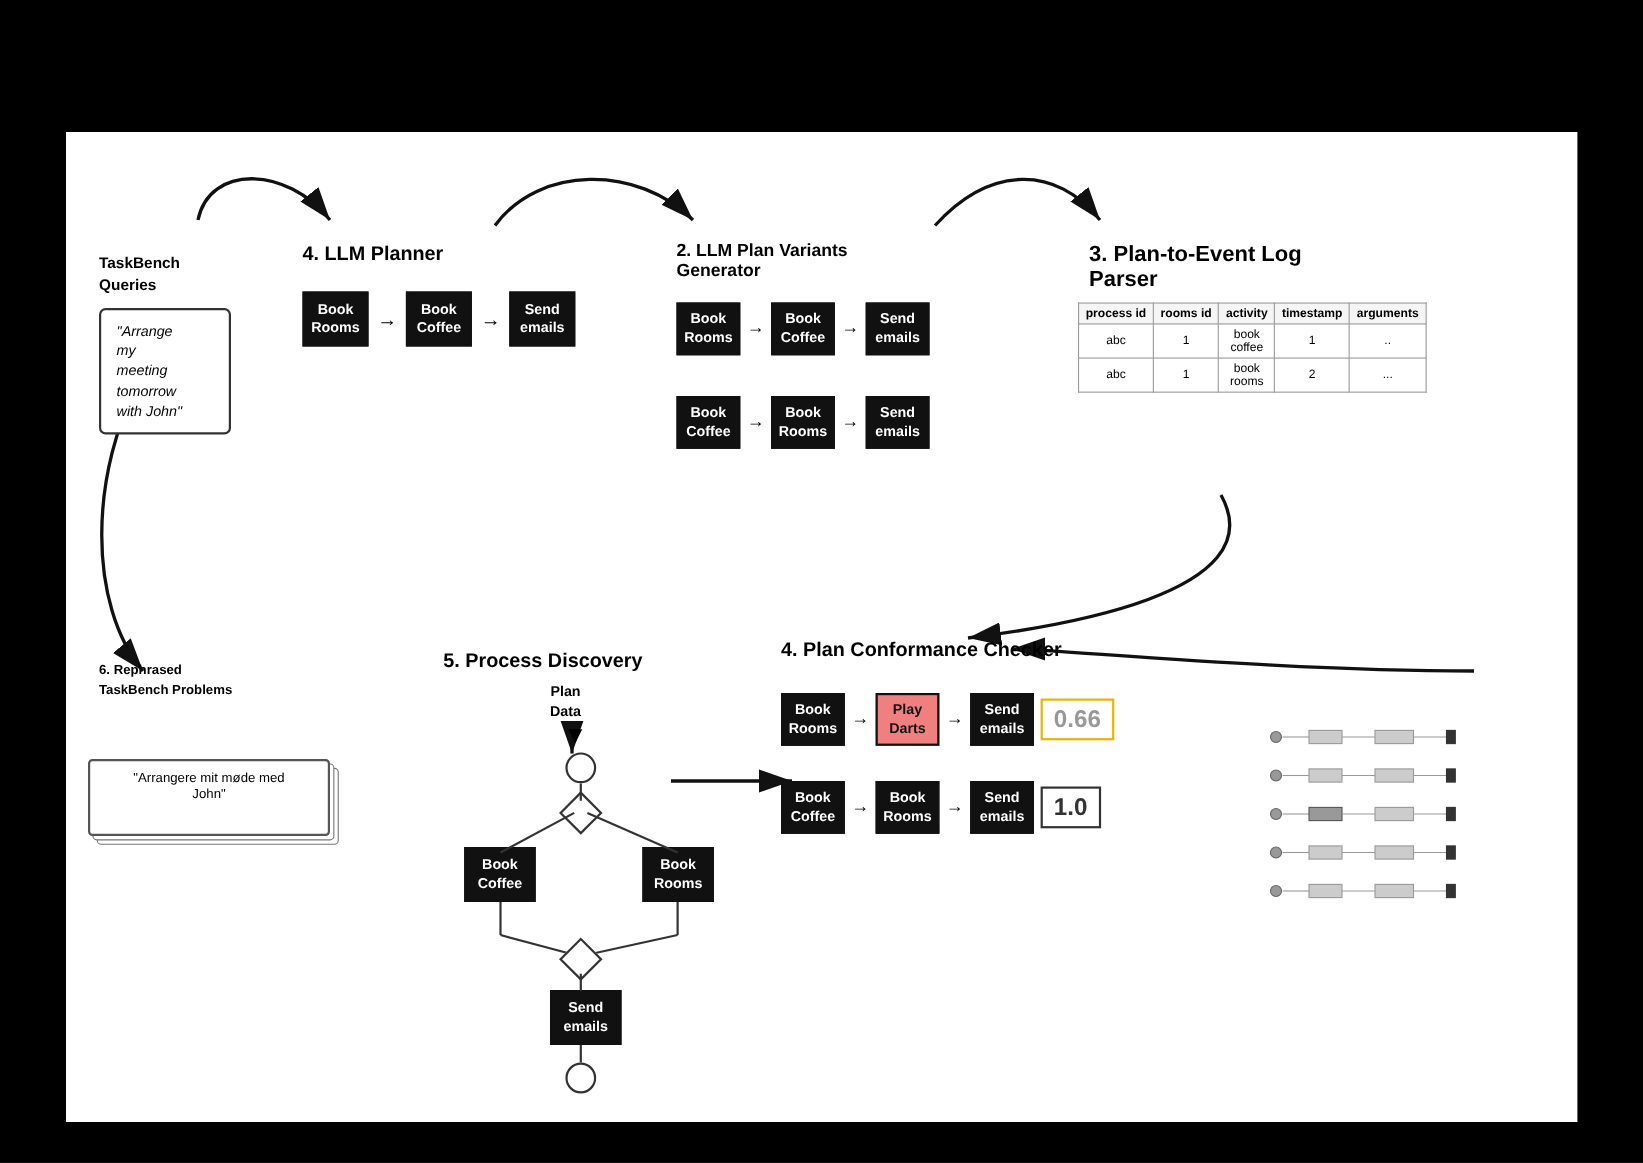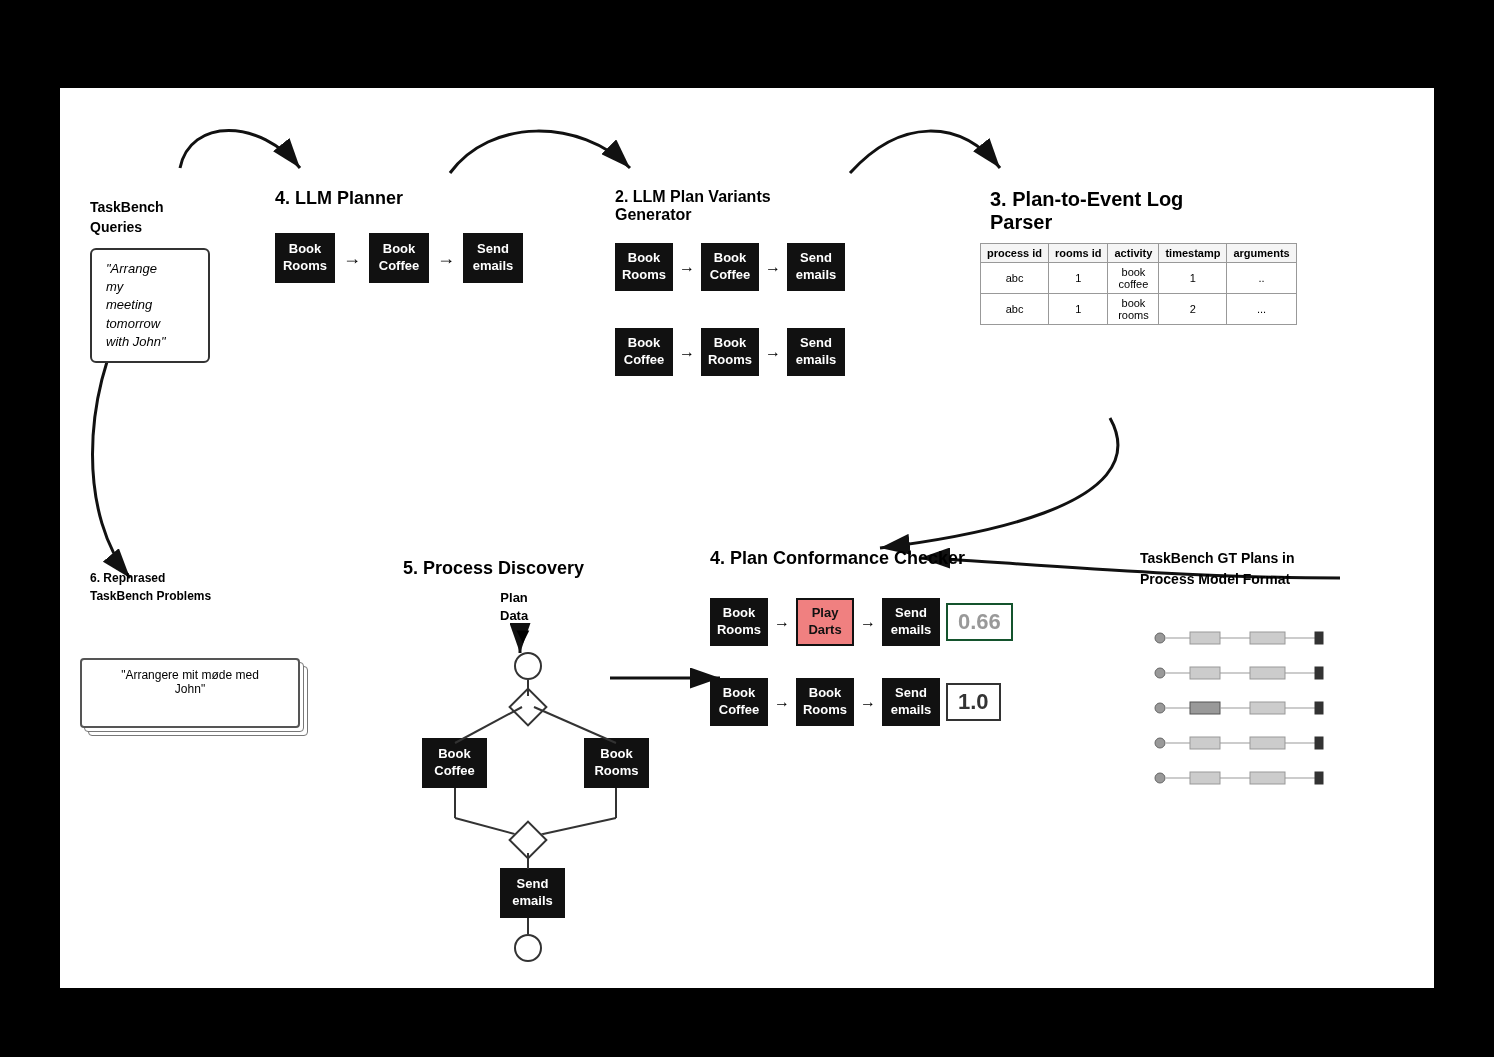--- a/index.html
+++ b/index.html
@@ -5,21 +5,21 @@
     * { box-sizing: border-box; margin: 0; padding: 0; }
     body {
       background: #000;
       width: 1494px;
       height: 1057px;
       font-family: Arial, sans-serif;
       overflow: hidden;
     }
     .main-canvas {
       background: #fff;
-      margin: 28px 60px 0 60px;
+      margin: 60px 60px 0 60px;
       width: 1374px;
       height: 900px;
       position: relative;
     }
     .black-bar-top {
       background: #000;
       height: 60px;
       width: 1494px;
     }
     .black-bar-bottom {
@@ -71,21 +71,21 @@
       padding: 3px 6px;
       text-align: center;
     }
     .event-table th {
       background: #f5f5f5;
       font-weight: bold;
     }
 
     
     .score-box {
-      border: 2px solid #14532d;
+      border: 2px solid #eab308;
       font-size: 22px;
       font-weight: bold;
       color: #999;
       padding: 4px 10px;
       display: inline-block;
     }
     .score-box-dark {
       border: 2px solid #333;
       font-size: 22px;
       font-weight: bold;
@@ -380,23 +380,20 @@
     <div class="box" style="width:58px;height:48px;">
       <span>Book<br>Rooms</span>
     </div>
     <span style="font-size:16px;">→</span>
     <div class="box" style="width:58px;height:48px;">
       <span>Send<br>emails</span>
     </div>
     <span class="score-box-dark">1.0</span>
   </div>
 
-  <div class="abs" style="left:1080px; top:460px;">
-    <span style="font-size:14px; font-weight:bold; line-height:1.5;">TaskBench GT Plans in<br>Process Model Format</span>
-  </div>
 
   <div class="abs" style="left:1080px; top:530px; width:260px; height:220px;">
     <svg width="260" height="220" xmlns="http://www.w3.org/2000/svg">
 
       <circle cx="20" cy="20" r="5" fill="#999" stroke="#666" stroke-width="1"></circle>
       <line x1="26" y1="20" x2="50" y2="20" stroke="#999" stroke-width="1"></line>
       <rect x="50" y="14" width="30" height="12" fill="#ccc" stroke="#999" stroke-width="1"></rect>
       <line x1="80" y1="20" x2="110" y2="20" stroke="#999" stroke-width="1"></line>
       <rect x="110" y="14" width="35" height="12" fill="#ccc" stroke="#999" stroke-width="1"></rect>
       <line x1="145" y1="20" x2="175" y2="20" stroke="#999" stroke-width="1"></line>

